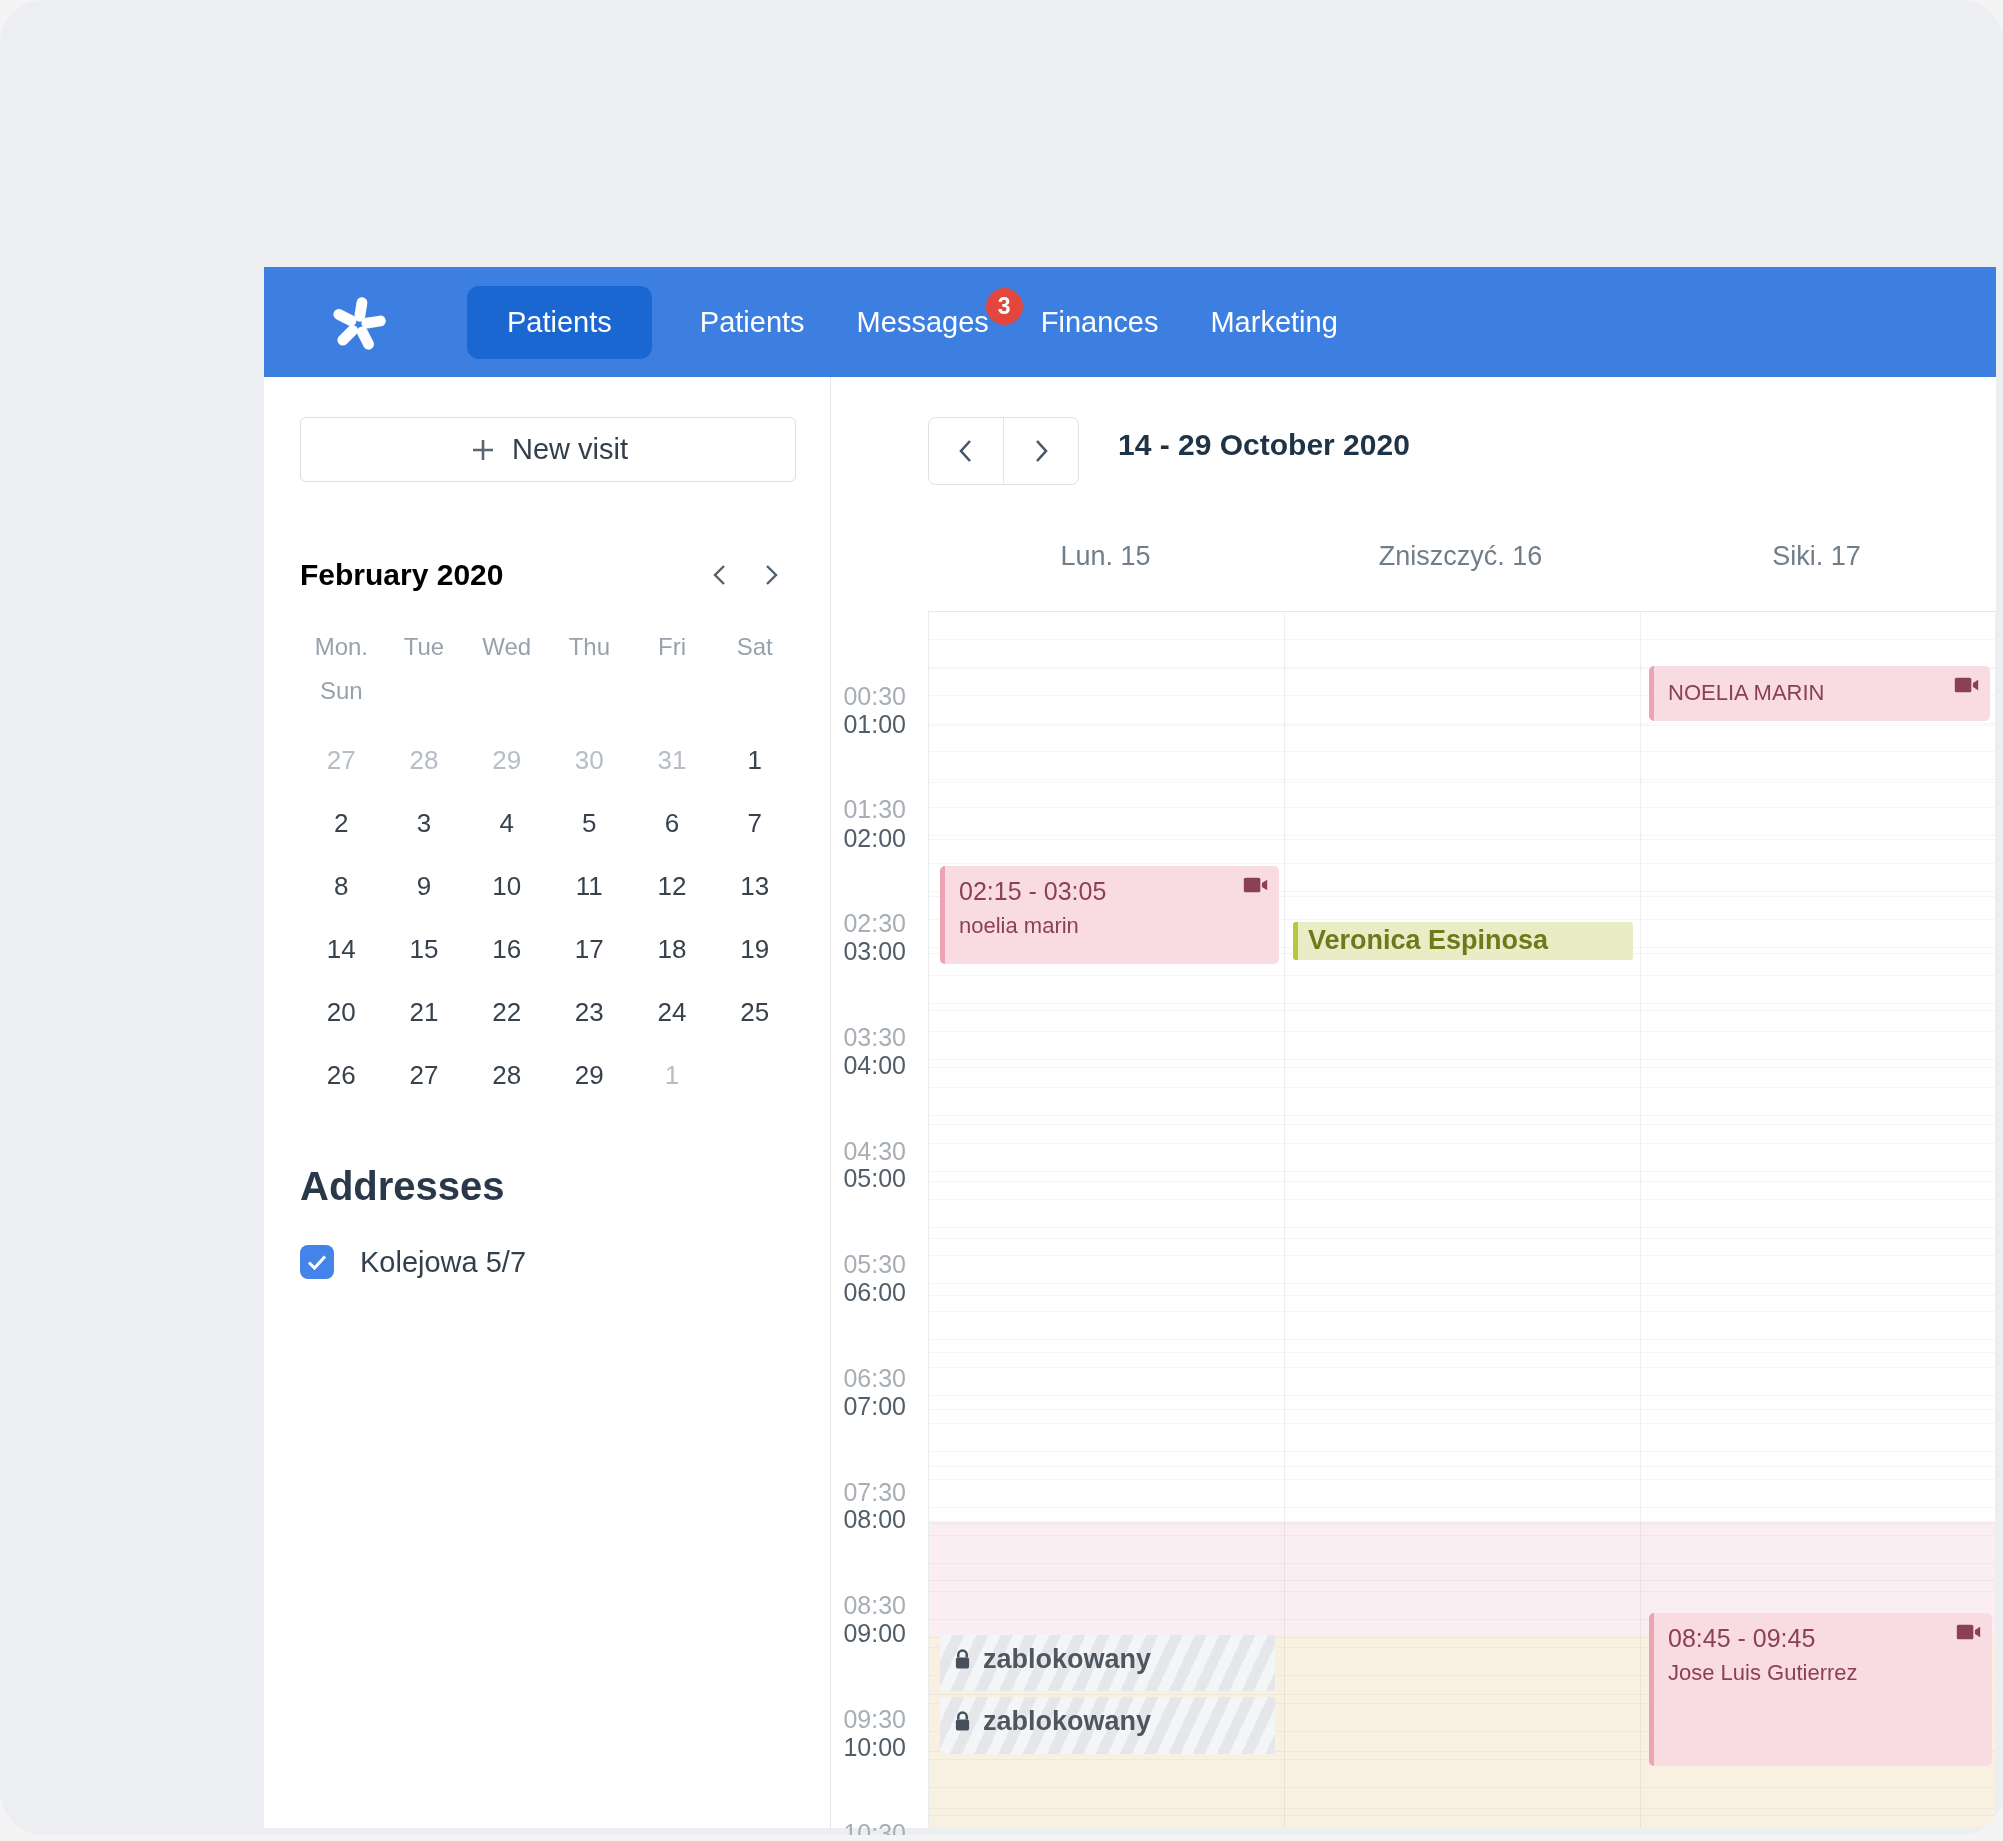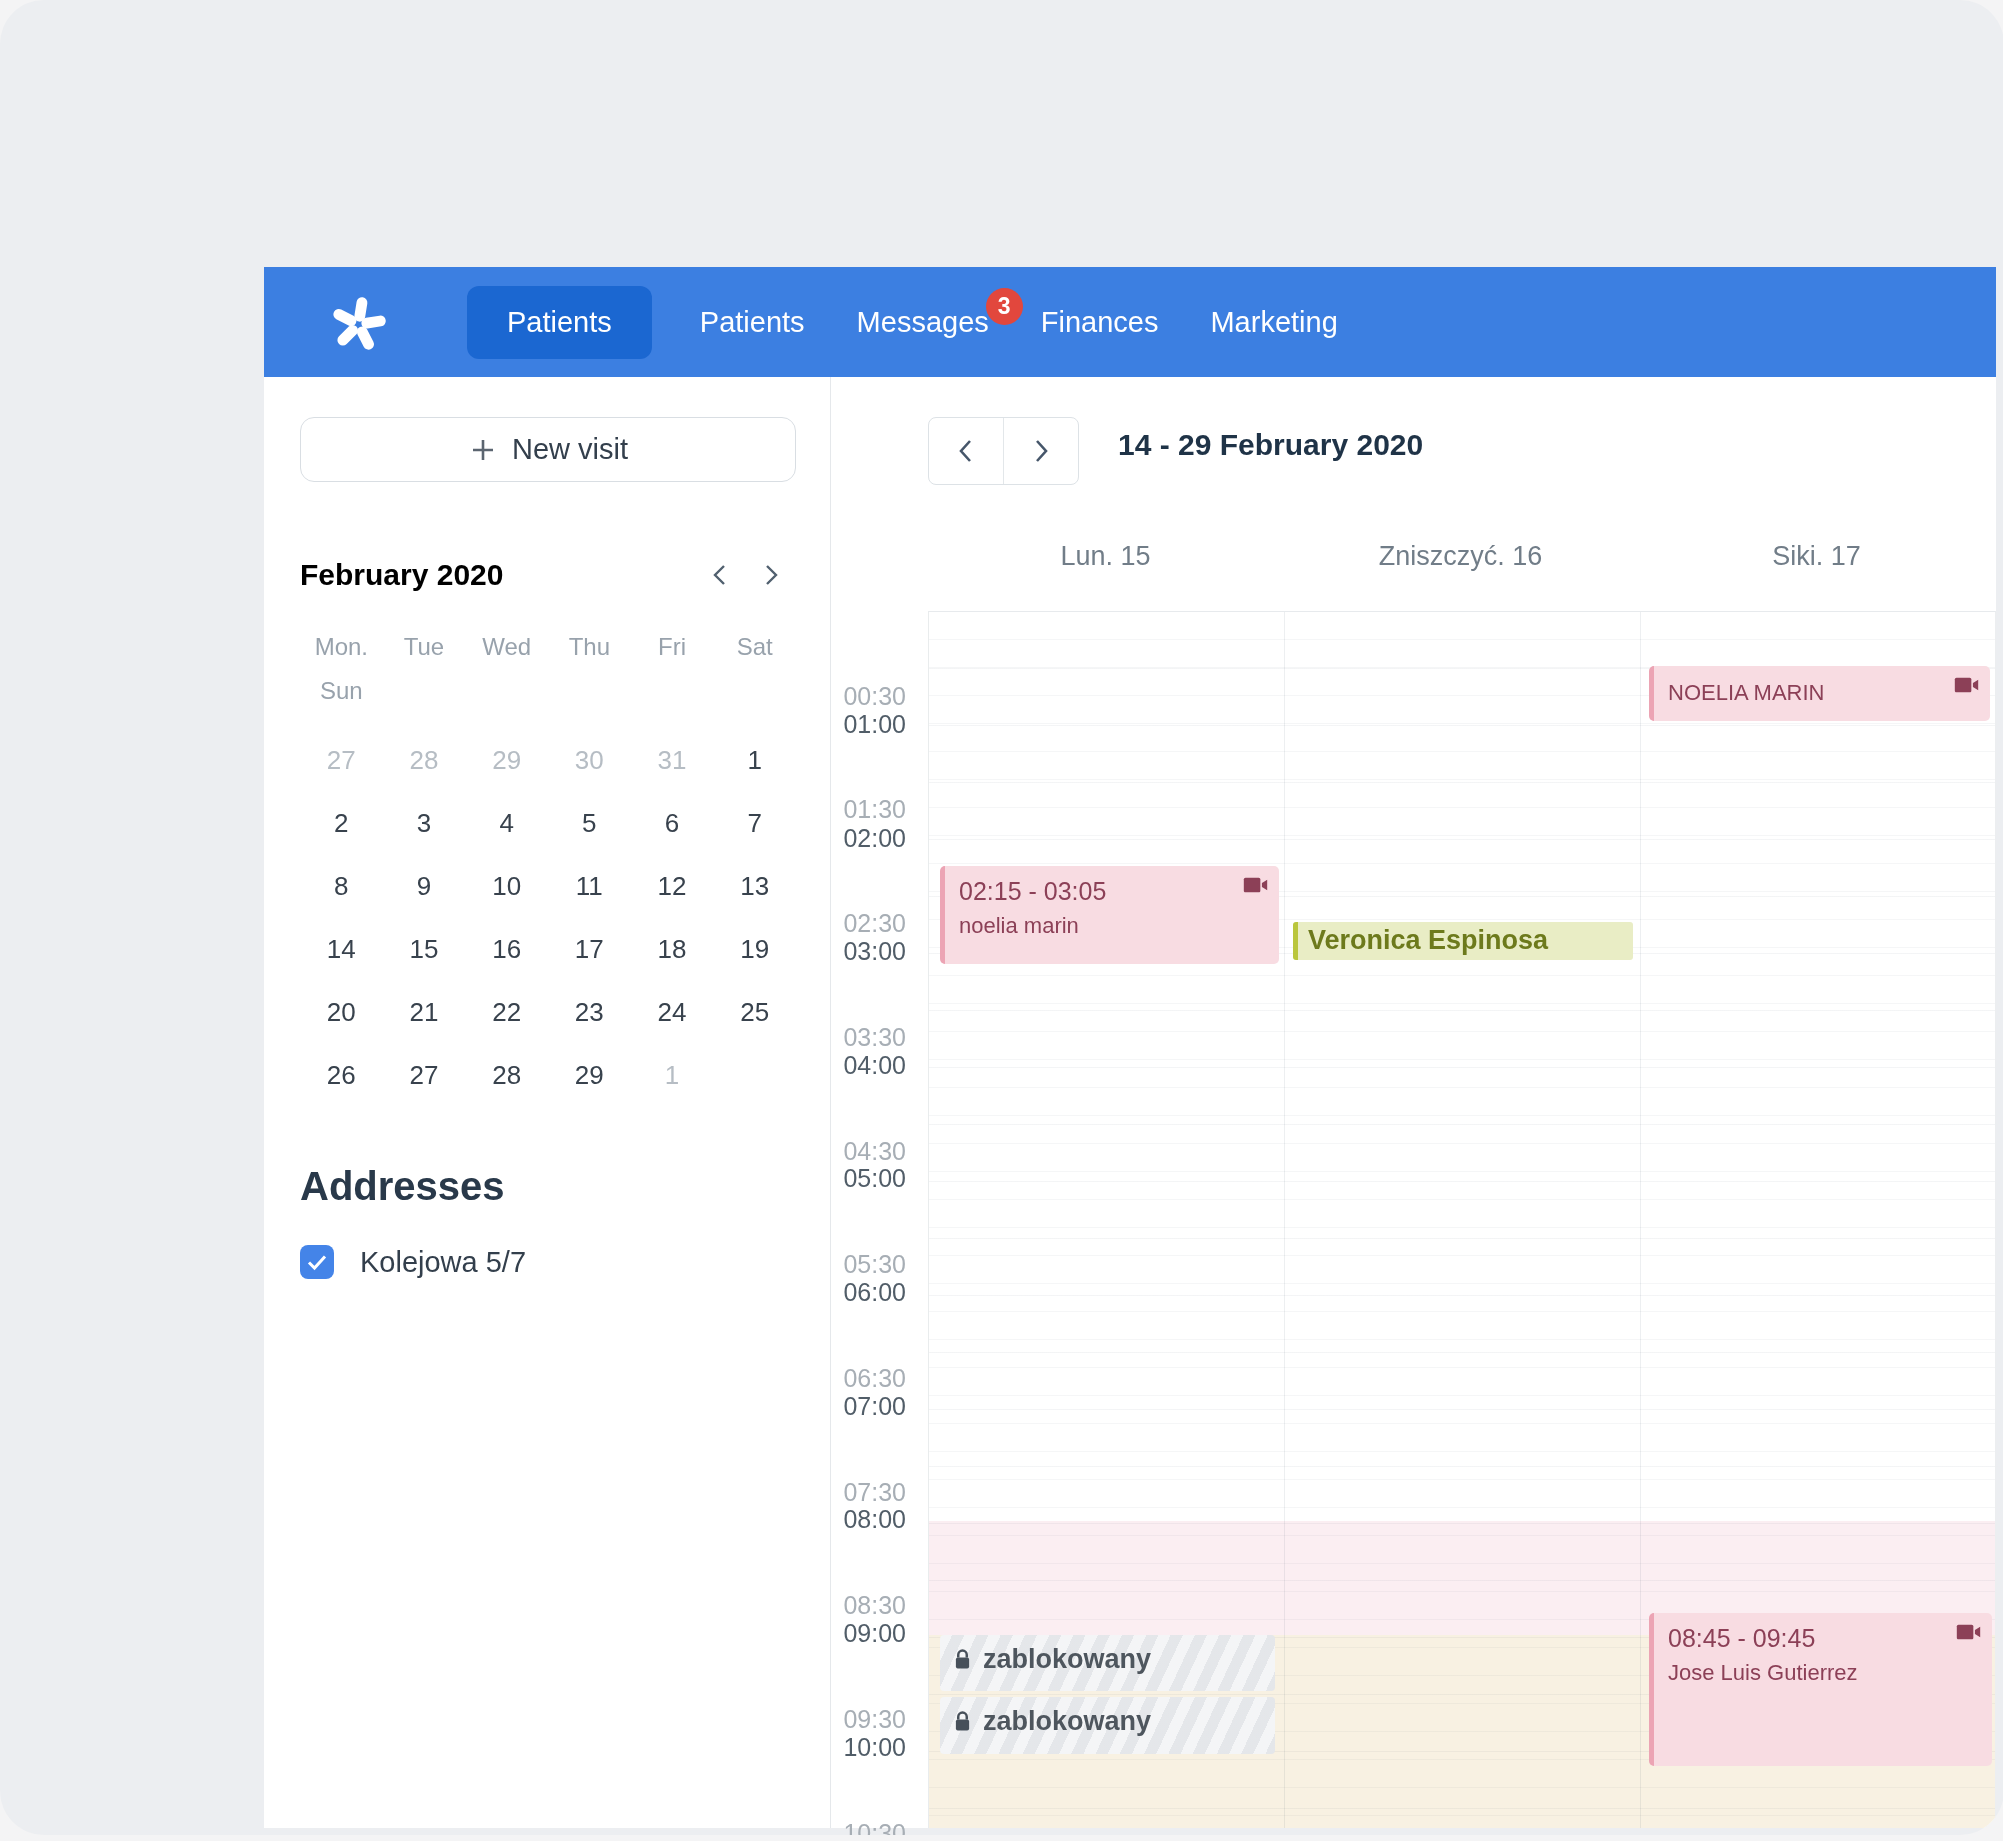--- a/index.html
+++ b/index.html
@@ -14,21 +14,21 @@
   .badge{position:absolute;top:-18px;right:-34px;min-width:37px;height:37px;border-radius:50%;
          background:#e2473d;color:#fff;font-size:23px;font-weight:bold;display:flex;
          align-items:center;justify-content:center;}
 
   
   .content{flex:1;display:flex;min-height:0;background:#fff;}
   .sidebar{width:567px;flex:none;border-right:1px solid #e5e8eb;box-sizing:border-box;padding:0 34px 0 36px;}
   .main{flex:1;position:relative;min-width:0;}
 
   
-  .new-visit{margin-top:40px;height:65px;width:100%;background:#fff;border:1px solid #d9dee3;border-radius:14px;
+  .new-visit{margin-top:40px;height:65px;width:100%;background:#fff;border:1px solid #d9dee3;border-radius:6px;
              display:flex;align-items:center;justify-content:center;font-size:29px;color:#333f4c;cursor:pointer;box-sizing:border-box;}
   .new-visit .plus{margin-right:14px;display:flex;}
   .minical{margin-top:71px;}
   .minical-head{display:flex;align-items:center;}
   .minical-title{font-size:30px;font-weight:bold;color:#000000;flex:1;}
   .mc-arrow{width:51px;height:44px;display:flex;align-items:center;justify-content:center;cursor:pointer;}
   .mc-grid{display:grid;grid-template-columns:repeat(6,1fr);margin-top:30px;}
   .mc-wd{font-size:24px;color:#98a2ac;text-align:center;height:44px;line-height:40px;}
   .mc-day{font-size:26px;color:#38424d;text-align:center;height:63px;line-height:63px;cursor:pointer;}
   .mc-day.muted{color:#b6bdc4;}
@@ -196,21 +196,21 @@
             <svg width="28" height="34" viewBox="0 0 28 34">
                   <path d="M18 7 L9 17 L18 27" stroke="#46566a" stroke-width="2.6" fill="none"></path>
                 </svg>
           </div>
           <div class="week-btn">
             <svg width="28" height="34" viewBox="0 0 28 34">
                   <path d="M10 7 L19 17 L10 27" stroke="#46566a" stroke-width="2.6" fill="none"></path>
                 </svg>
           </div>
         </div>
-        <div class="range-title">14 - 29 February 2020</div>
+        <div class="range-title">14 - 29 October 2020</div>
         <div class="day-header" style="left:97px;">Lun. 15</div>
         <div class="day-header" style="left:452px;">Zniszczyć. 16</div>
         <div class="day-header" style="left:808px;">Siki. 17</div>
       </div>
 
       <div class="grid">
         <div class="gutter">
           <span class="tl m" style="top:42px">00:30</span>
           <span class="tl h" style="top:99px">01:00</span>
           <span class="tl m" style="top:155px">01:30</span>

